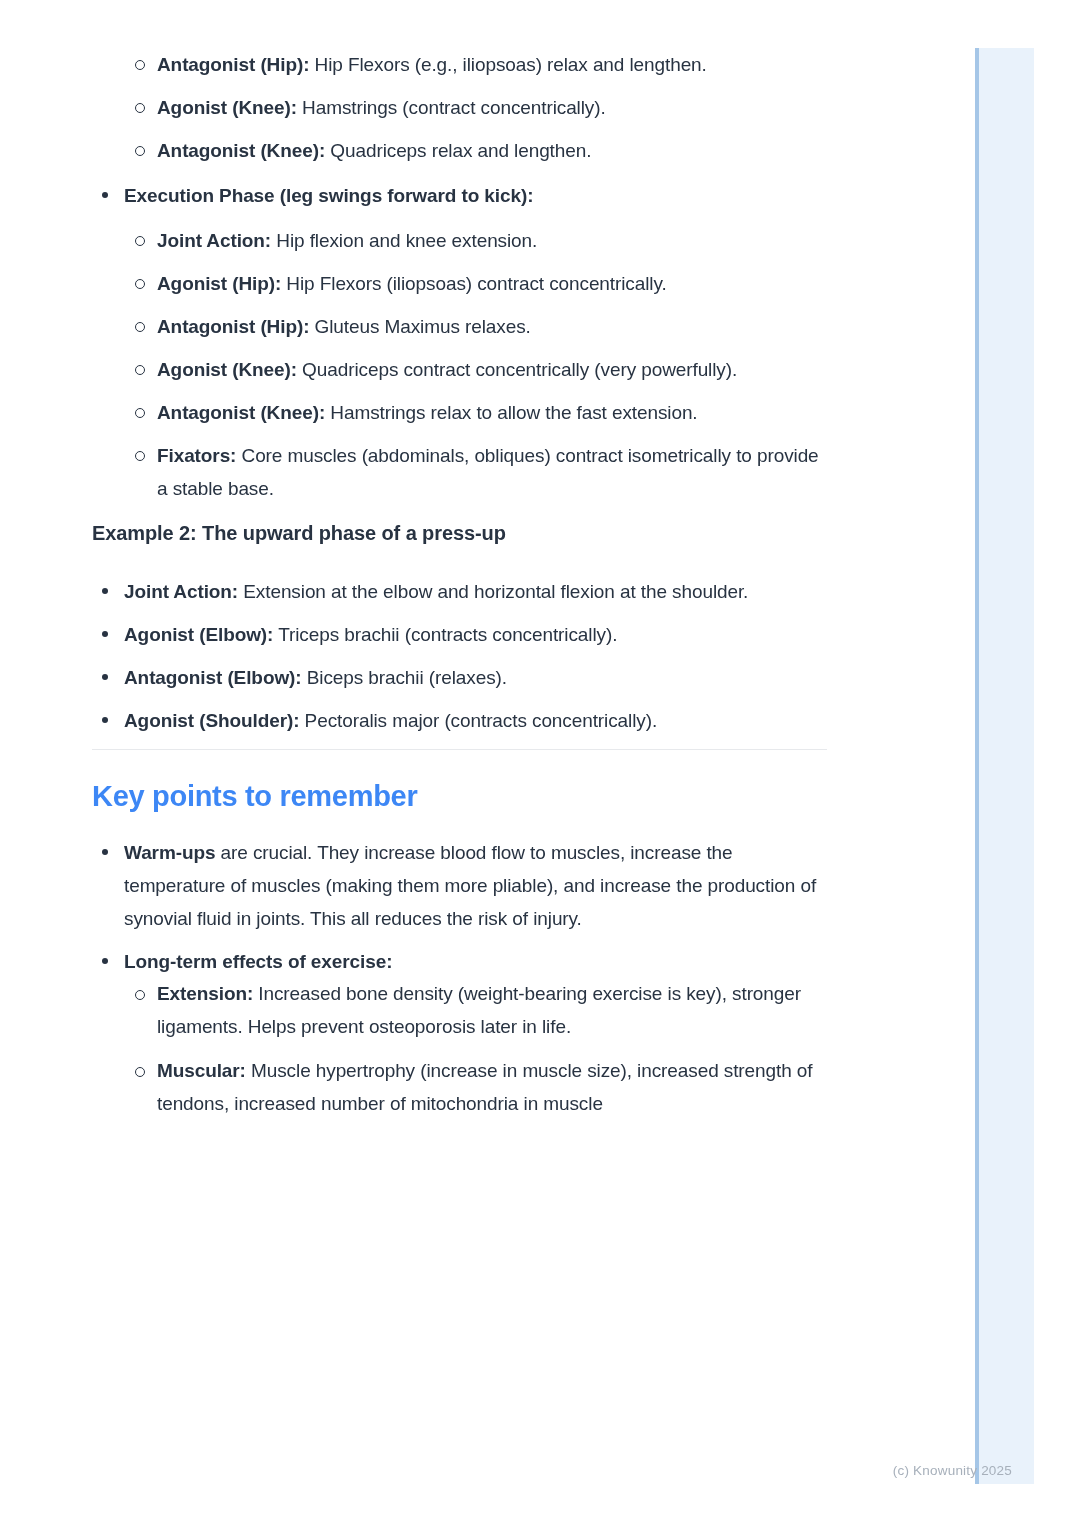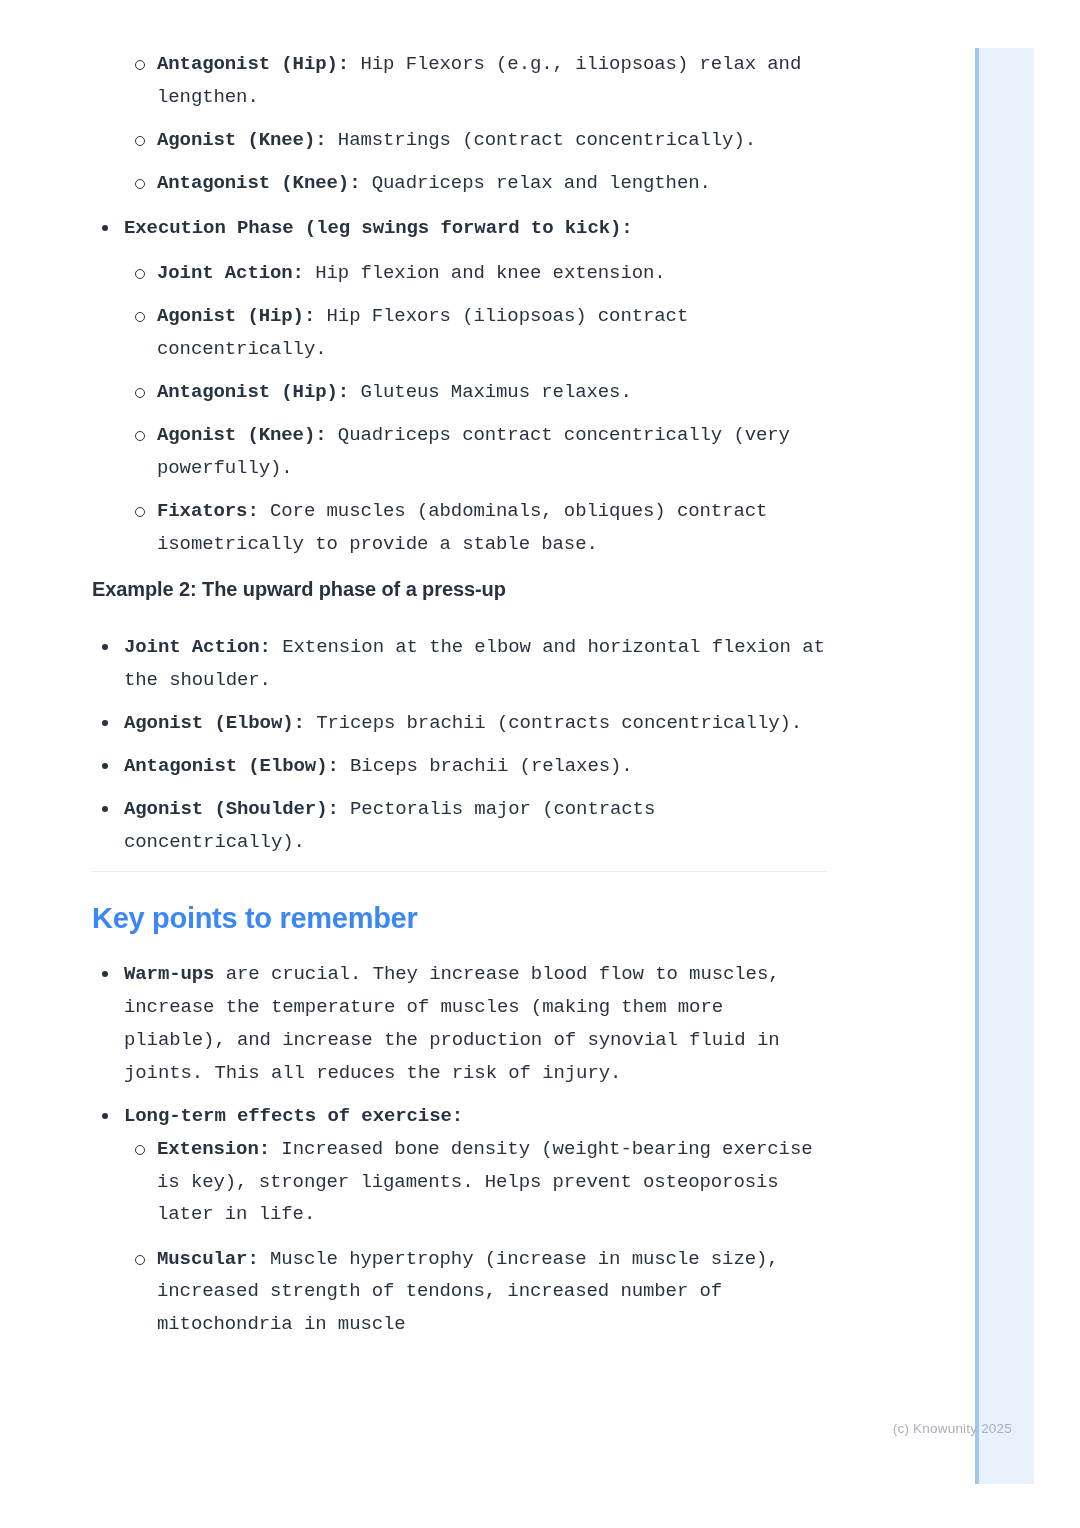--- a/index.html
+++ b/index.html
@@ -22,21 +22,21 @@
   }
   .content{
     position:absolute;
     left:92px;top:0;
     width:736px;
     padding-top:48px;
     font-size:19px;
     line-height:33px;
     letter-spacing:-0.1px;
   }
-  ul.list{list-style:none;margin:0 0 12px 0;font-family:Liberation Mono, monospace;}
+  ul.list{list-style:none;margin:0 0 12px 0;}
   ul.list li{position:relative;margin-bottom:10px;}
   
   ul.lvl1>li{padding-left:32px;}
   ul.lvl1>li::before{
     content:"";position:absolute;left:10px;top:13px;
     width:6px;height:6px;border-radius:50%;
     background:var(--body-text);
   }
   
   ul.lvl2>li{padding-left:65px;}
@@ -73,21 +73,21 @@
   }
   .edge-bar{
     position:absolute;
     left:975px;top:48px;
     width:59px;height:1436px;
     background:var(--edge-bar-fill);
     border-left:4px solid var(--edge-bar-line);
   }
   .watermark{
     position:absolute;
-    top:1420px;right:68px;
+    top:1462px;right:68px;
     font-size:13.5px;line-height:18px;
     color:var(--watermark-gray);
     letter-spacing:0.2px;
     white-space:nowrap;
     z-index:2;
   }
 </style>
 </head>
 <body>
 
@@ -105,20 +105,21 @@
 
     <ul class="list lvl1">
         <li><strong>Execution Phase (leg swings forward to kick):</strong></li>
       </ul>
 
     <ul class="list lvl2">
         <li><strong>Joint Action:</strong><span> Hip flexion and knee extension.</span></li>
         <li><strong>Agonist (Hip):</strong><span> Hip Flexors (iliopsoas) contract concentrically.</span></li>
         <li><strong>Antagonist (Hip):</strong><span> Gluteus Maximus relaxes.</span></li>
         <li><strong>Agonist (Knee):</strong><span> Quadriceps contract concentrically (very powerfully).</span></li>
+        <li><strong>Antagonist (Knee):</strong><span> Hamstrings relax to allow the fast extension.</span></li>
         <li><strong>Fixators:</strong><span> Core muscles (abdominals, obliques) contract isometrically to provide a stable base.</span></li>
       </ul>
 
     <p class="bold-heading">Example 2: The upward phase of a press-up</p>
 
     <ul class="list lvl1">
         <li><strong>Joint Action:</strong><span> Extension at the elbow and horizontal flexion at the shoulder.</span></li>
         <li><strong>Agonist (Elbow):</strong><span> Triceps brachii (contracts concentrically).</span></li>
         <li><strong>Antagonist (Elbow):</strong><span> Biceps brachii (relaxes).</span></li>
         <li><strong>Agonist (Shoulder):</strong><span> Pectoralis major (contracts concentrically).</span></li>

